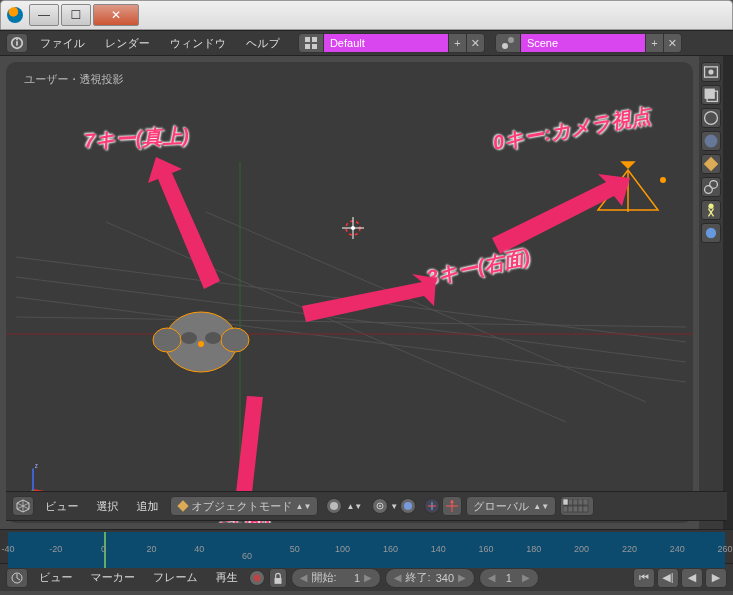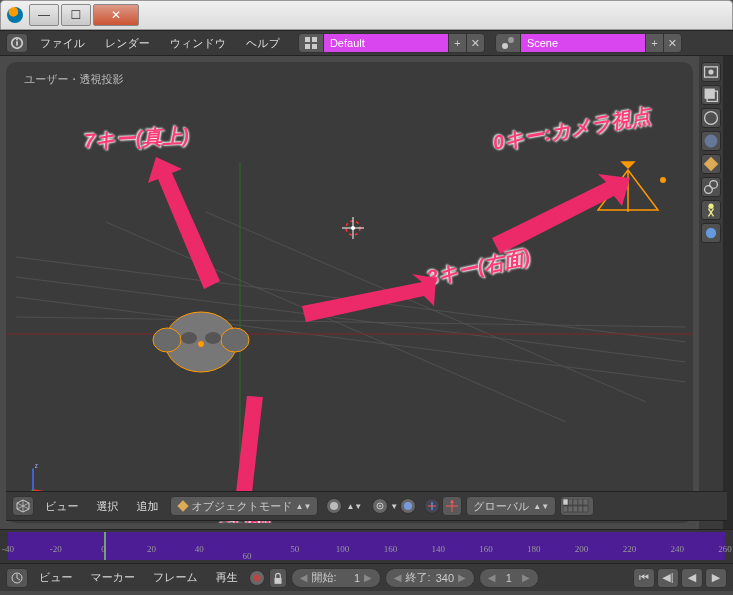--- a/index.html
+++ b/index.html
@@ -27,21 +27,21 @@
     .right-rail { width: 24px; background: #3a3a3a; display: flex; flex-direction: column; align-items: center; gap: 3px; padding-top: 6px; }
     .right-rail .tab { width: 20px; height: 20px; background: #505050; border: 1px solid #2a2a2a; border-radius: 3px; display:flex; align-items:center; justify-content:center; cursor:pointer;}
     .right-rail-main { width: 10px; background: #2a2a2a; }
     .vp-header { height: 30px; background: #393939; display: flex; align-items: center; padding: 0 6px; gap: 4px; margin: 0 6px 0 6px; border-top: 1px solid #222; border-bottom: 1px solid #222; }
     .vpbar-item { padding: 4px 7px; color: #ddd; cursor: pointer; }
     .mode-select { height: 20px; background: #5a5a5a; border: 1px solid #333; border-radius: 4px; display: flex; align-items: center; padding: 0 6px; gap:3px; cursor:pointer; }
     .circ { width: 16px; height: 16px; border-radius: 50%; background: #676767; border: 1px solid #333; display:flex; align-items:center; justify-content:center; cursor:pointer;}
     .widget-group { display:flex; align-items:center; gap:2px; margin-left:4px;}
     .chip { height:20px; background:#5a5a5a; border:1px solid #333; border-radius:4px; padding:0 6px; display:flex; align-items:center; gap:4px; cursor:pointer;}
     .timeline-wrap { height: 38px; background: #353535; border-top:1px solid #222;}
-    .timeline { height: 28px; position: relative; background: #4c1d95; margin: 2px 8px 0; font-family: Liberation Serif, serif; }
+    .timeline { height: 36px; position: relative; background: #0c4a6e; margin: 2px 8px 0; }
     .timeline .tick { position:absolute; top:12px; font-size:9px; color:#999; transform: translateX(-50%);}
     .timeline .cursor { position:absolute; top:0; width:2px; height:100%; background:#6a6; left: calc((0 - -60)/(280 - -60)*100%);}
     .bottombar { height:28px; background:#393939; display:flex; align-items:center; gap:4px; padding:0 6px; margin-top: -4px; border-top:1px solid #222;}
     .numfield { height: 20px; background: #595959; border: 1px solid #333; border-radius: 10px; display: flex; align-items: center; padding: 0 8px; gap: 4px; cursor:pointer; min-width:90px; }
     .numfield .arrow { color:#888; font-size:10px; }
     .playbtns { display:flex; gap:2px; margin-left:auto; }
     .playbtns .pb { width:22px; height:20px; background:#5a5a5a; border:1px solid #333; border-radius:4px; display:flex;align-items:center;justify-content:center;cursor:pointer;}
     .annotation { position:absolute; color:#ff3b77; font-weight: bold; font-style: italic; font-size:20px; text-shadow: 1px 1px 2px #fff, -1px -1px 2px #fff; pointer-events:none; white-space:nowrap; }
     .arrow-svg { position:absolute; pointer-events:none; overflow:visible;}
     .arrow-svg polygon { fill:#ec2a6a; }

